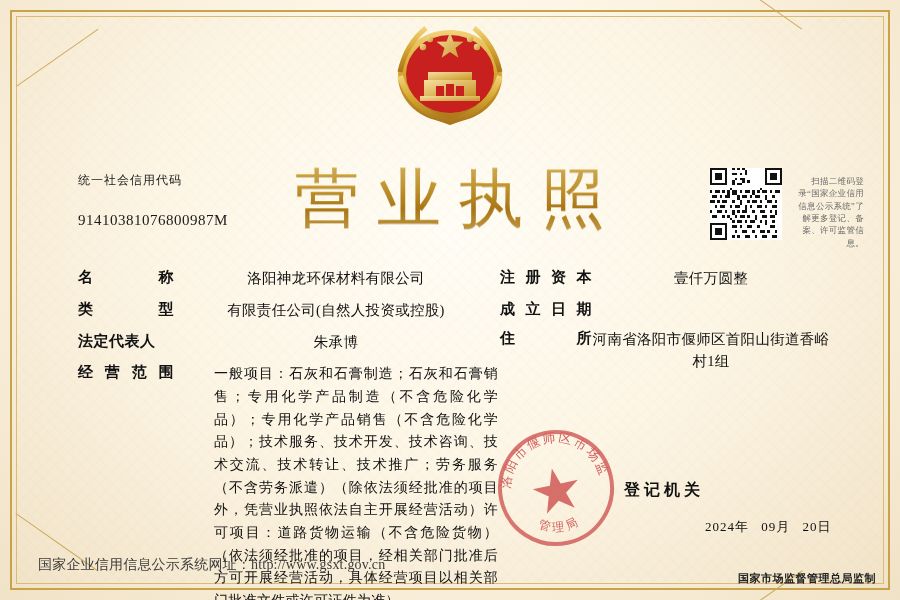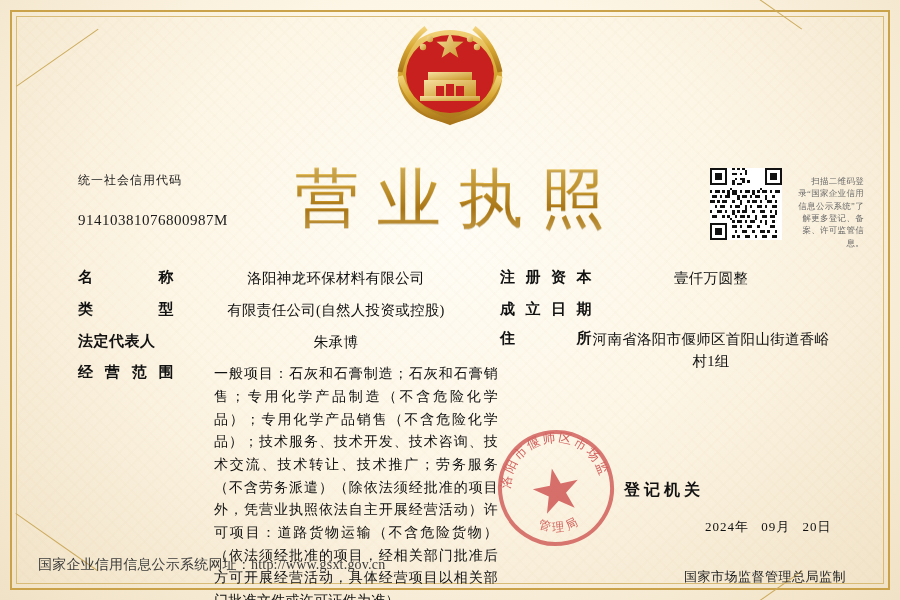--- a/index.html
+++ b/index.html
@@ -195,25 +195,26 @@
   .footer-left {
     position: absolute;
     left: 38px;
     bottom: 26px;
     font-size: 14px;
     color: #3b3b3b;
     letter-spacing: 0.2px;
   }
   .footer-right {
     position: absolute;
-    right: 54px;
+    right: 24px;
     bottom: 14px;
-    font-size: 13px;
+    font-size: 11px;
     color: #222;
     letter-spacing: 0.5px;
+    font-weight: bold;
   }
 
   
   .guilloche {
     position: absolute;
     left: 18px; top: 18px; right: 18px; bottom: 18px;
     pointer-events: none;
     opacity: 0.35;
     background:
       repeating-linear-gradient(45deg, rgba(203,166,96,0.07) 0 2px, transparent 2px 9px),

